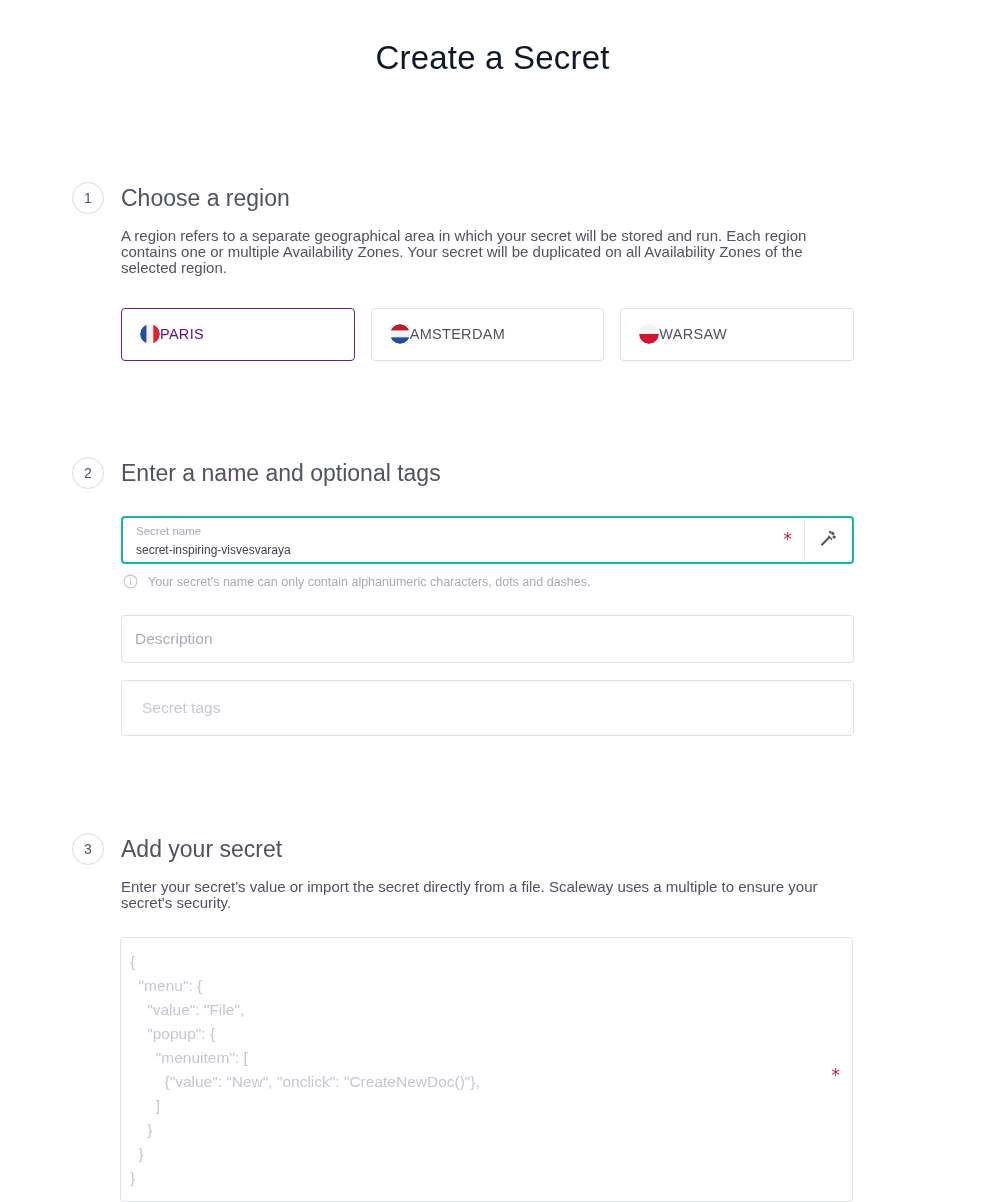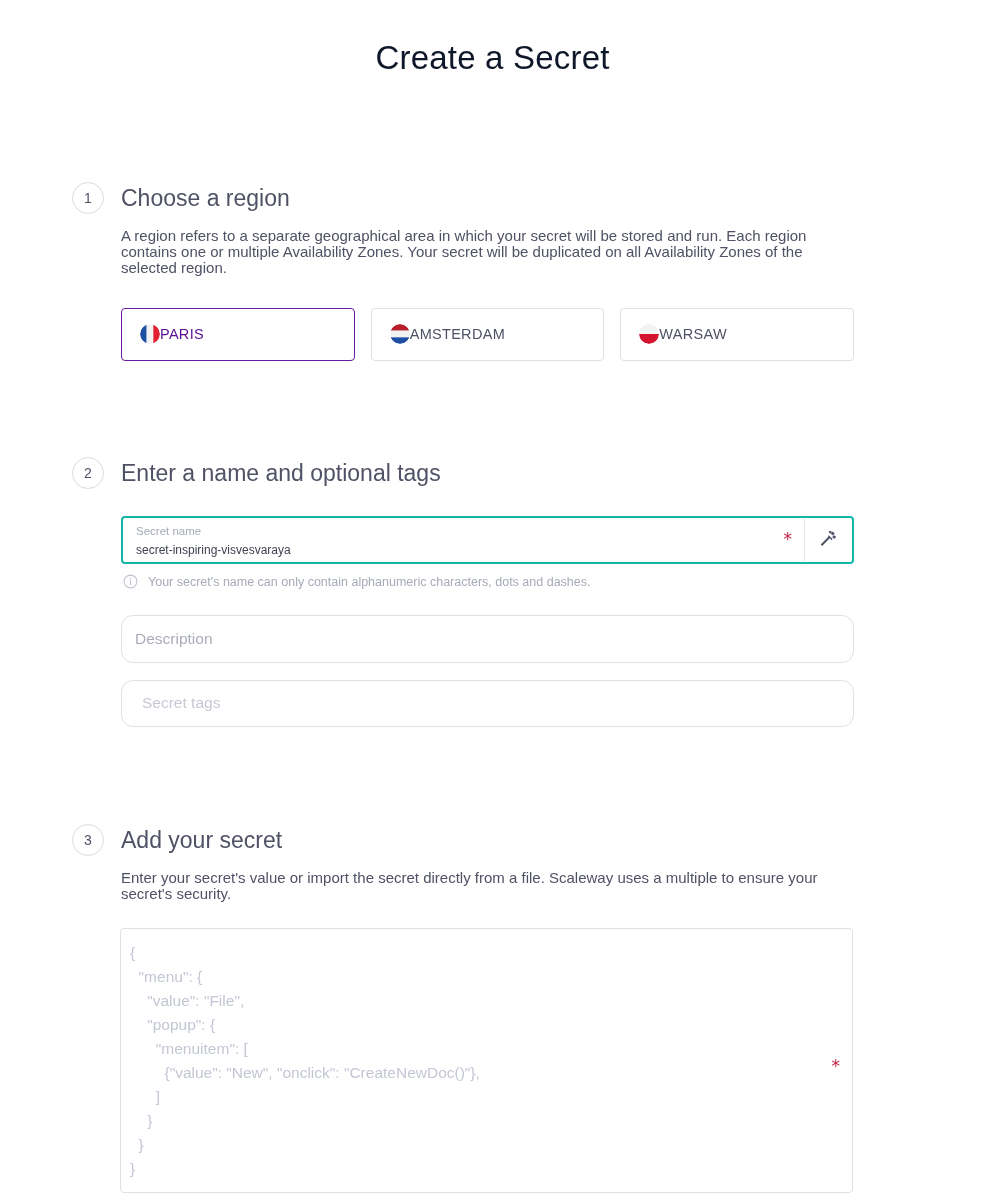--- a/index.html
+++ b/index.html
@@ -166,32 +166,32 @@
   .hint-text {
     font-size: 12.5px;
     color: #a7abb8;
     line-height: 16px;
   }
 
   .plain-input {
     width: 733px;
     height: 48px;
     border: 1px solid #dfe1e8;
-    border-radius: 12px;
+    border-radius: 4px;
     background: #fff;
     display: flex;
     align-items: center;
     padding-left: 13px;
     font-size: 15.5px;
     margin-top: 22px;
     cursor: text;
   }
   .plain-input .ph { color: #a9adba; }
   .tags-input {
-    height: 47px;
+    height: 56px;
     margin-top: 17px;
     padding-left: 20px;
   }
   .tags-input .ph { color: #c6c9d4; }
 
   
   #step3 { margin-top: 97px; }
 
   .radio-group { margin-top: 26px; }
   .radio-row {

